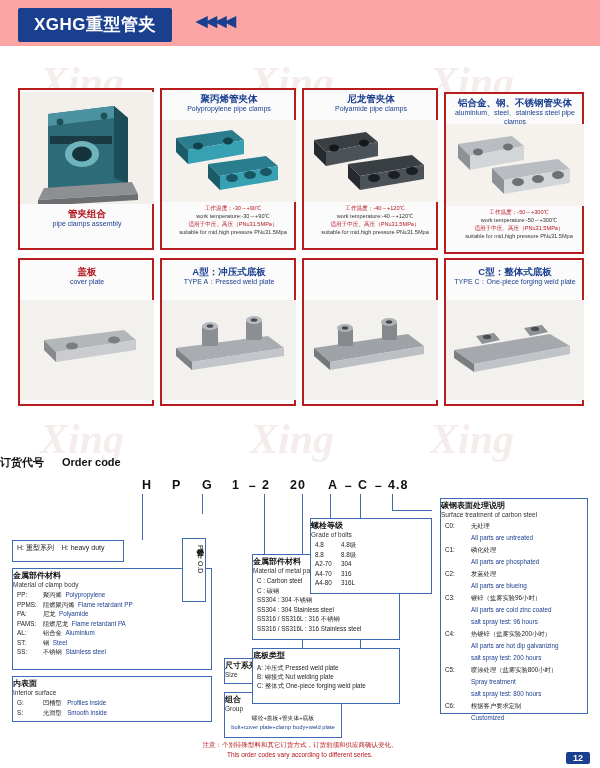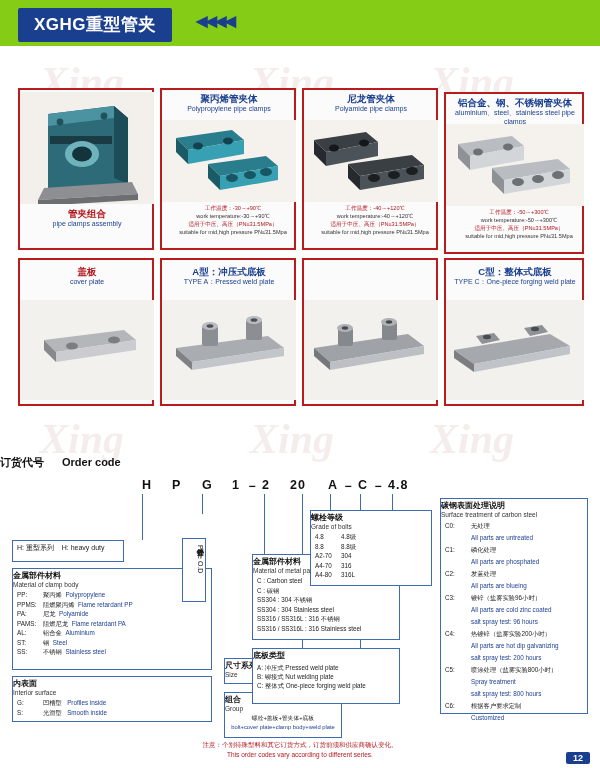--- a/index.html
+++ b/index.html
@@ -9,21 +9,21 @@
     font-family:"Liberation Sans", sans-serif;
     position:relative;
     overflow:hidden;
     color:#1a1a1a;
   }
   .page{position:absolute;inset:0;}
 
   
   .header{
     position:absolute;left:0;top:0;width:600px;height:46px;
-    background:#84cc16;
+    background:#fca5a5;
   }
   .title-bar{
     position:absolute;left:18px;top:8px;
     background:#1b3f8f;color:#fff;
     padding:5px 16px 6px 16px;
     font-size:17px;font-weight:bold;letter-spacing:.5px;
     border-radius:2px;
   }
   .chevrons{
     position:absolute;left:196px;top:12px;
@@ -398,21 +398,21 @@
       <div class="bt">
         <span>底板类型</span>
       </div>
       <div class="rows">
         <div>A: 冲压式  Pressed weld plate</div>
         <div>B: 铆接式  Nut welding plate</div>
         <div>C: 整体式  One-piece forging weld plate</div>
       </div>
     </div>
 
-    <div class="b" style="left:298px;top:32px;width:122px;height:76px;">
+    <div class="b" style="left:298px;top:40px;width:122px;height:76px;">
       <div class="bt">
         <span>螺栓等级</span>
         <span class="en">Grade of bolts</span>
       </div>
       <div class="rows">
         <div><span class="k">4.8</span><span>4.8级</span></div>
         <div><span class="k">8.8</span><span>8.8级</span></div>
         <div><span class="k">A2-70</span><span>304</span></div>
         <div><span class="k">A4-70</span><span>316</span></div>
         <div><span class="k">A4-80</span><span>316L</span></div>

